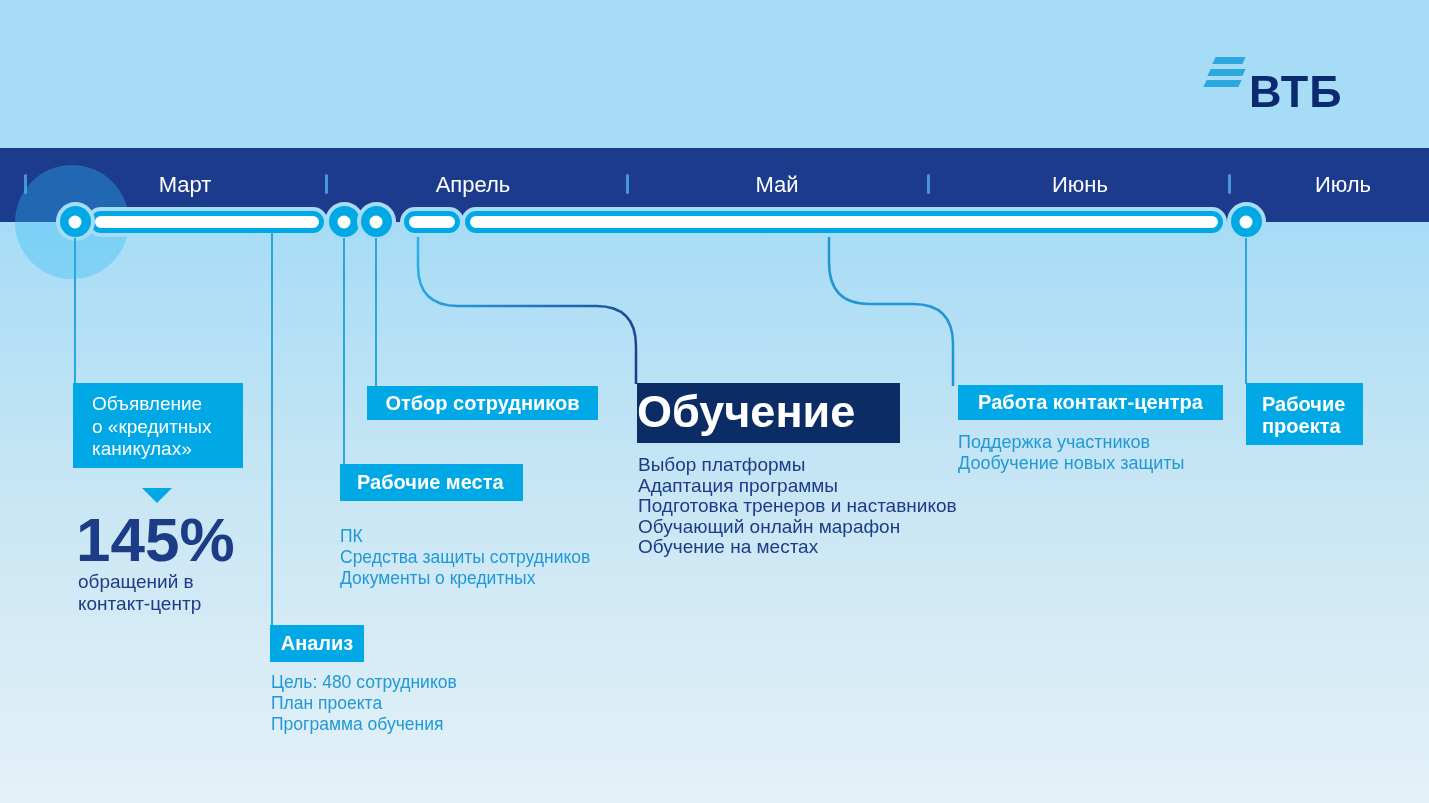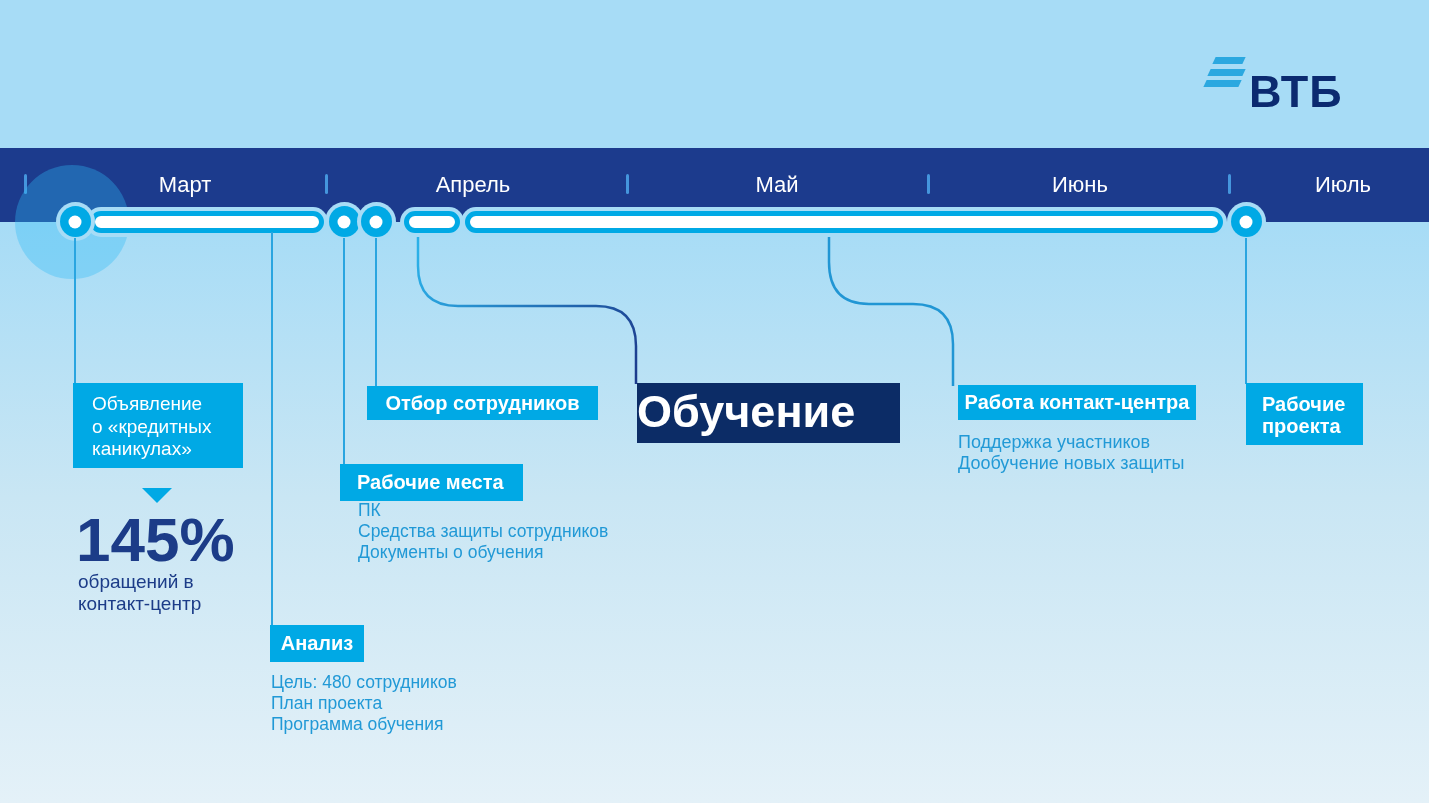--- a/index.html
+++ b/index.html
@@ -116,40 +116,47 @@
     <div>контакт-центр</div>
   </div>
 
   <div class="cyan-box bold-label" style="left:367px;top:386px;width:231px;height:34px;line-height:34px;text-align:center;">
     <span>Отбор сотрудников</span>
   </div>
 
   <div class="cyan-box bold-label" style="left:340px;top:464px;width:183px;height:37px;line-height:37px;padding-left:17px;">
     <span>Рабочие места</span>
   </div>
-  <div class="detail" style="left:340px;top:500px;margin-left:18px;">
+  <div class="detail" style="left:340px;top:526px;">
     <div>ПК</div>
     <div>Средства защиты сотрудников</div>
-    <div>Документы о обучения</div>
+    <div>Документы о кредитных</div>
   </div>
 
   <div class="cyan-box bold-label" style="left:270px;top:625px;width:94px;height:37px;line-height:37px;text-align:center;">
     <span>Анализ</span>
   </div>
   <div class="detail" style="left:271px;top:672px;">
     <div>Цель: 480 сотрудников</div>
     <div>План проекта</div>
     <div>Программа обучения</div>
   </div>
 
   <div class="training-box">
     <span>Обучение</span>
   </div>
+  <div class="navy-list" style="left:638px;top:455px;">
+    <div>Выбор платформы</div>
+    <div>Адаптация программы</div>
+    <div>Подготовка тренеров и наставников</div>
+    <div>Обучающий онлайн марафон</div>
+    <div>Обучение на местах</div>
+  </div>
 
-  <div class="cyan-box bold-label" style="left:958px;top:385px;width:238px;height:35px;line-height:35px;text-align:center;">
+  <div class="cyan-box bold-label" style="left:958px;top:385px;width:265px;height:35px;line-height:35px;text-align:center;">
     <span>Работа контакт-центра</span>
   </div>
   <div class="detail" style="left:958px;top:432px;font-size:18px;">
     <div>Поддержка участников</div>
     <div>Дообучение новых защиты</div>
   </div>
 
   <div class="cyan-box bold-label" style="left:1246px;top:383px;width:117px;height:62px;line-height:22px;padding:10px 0 0 16px;">
     <div>Рабочие</div>
     <div>проекта</div>

